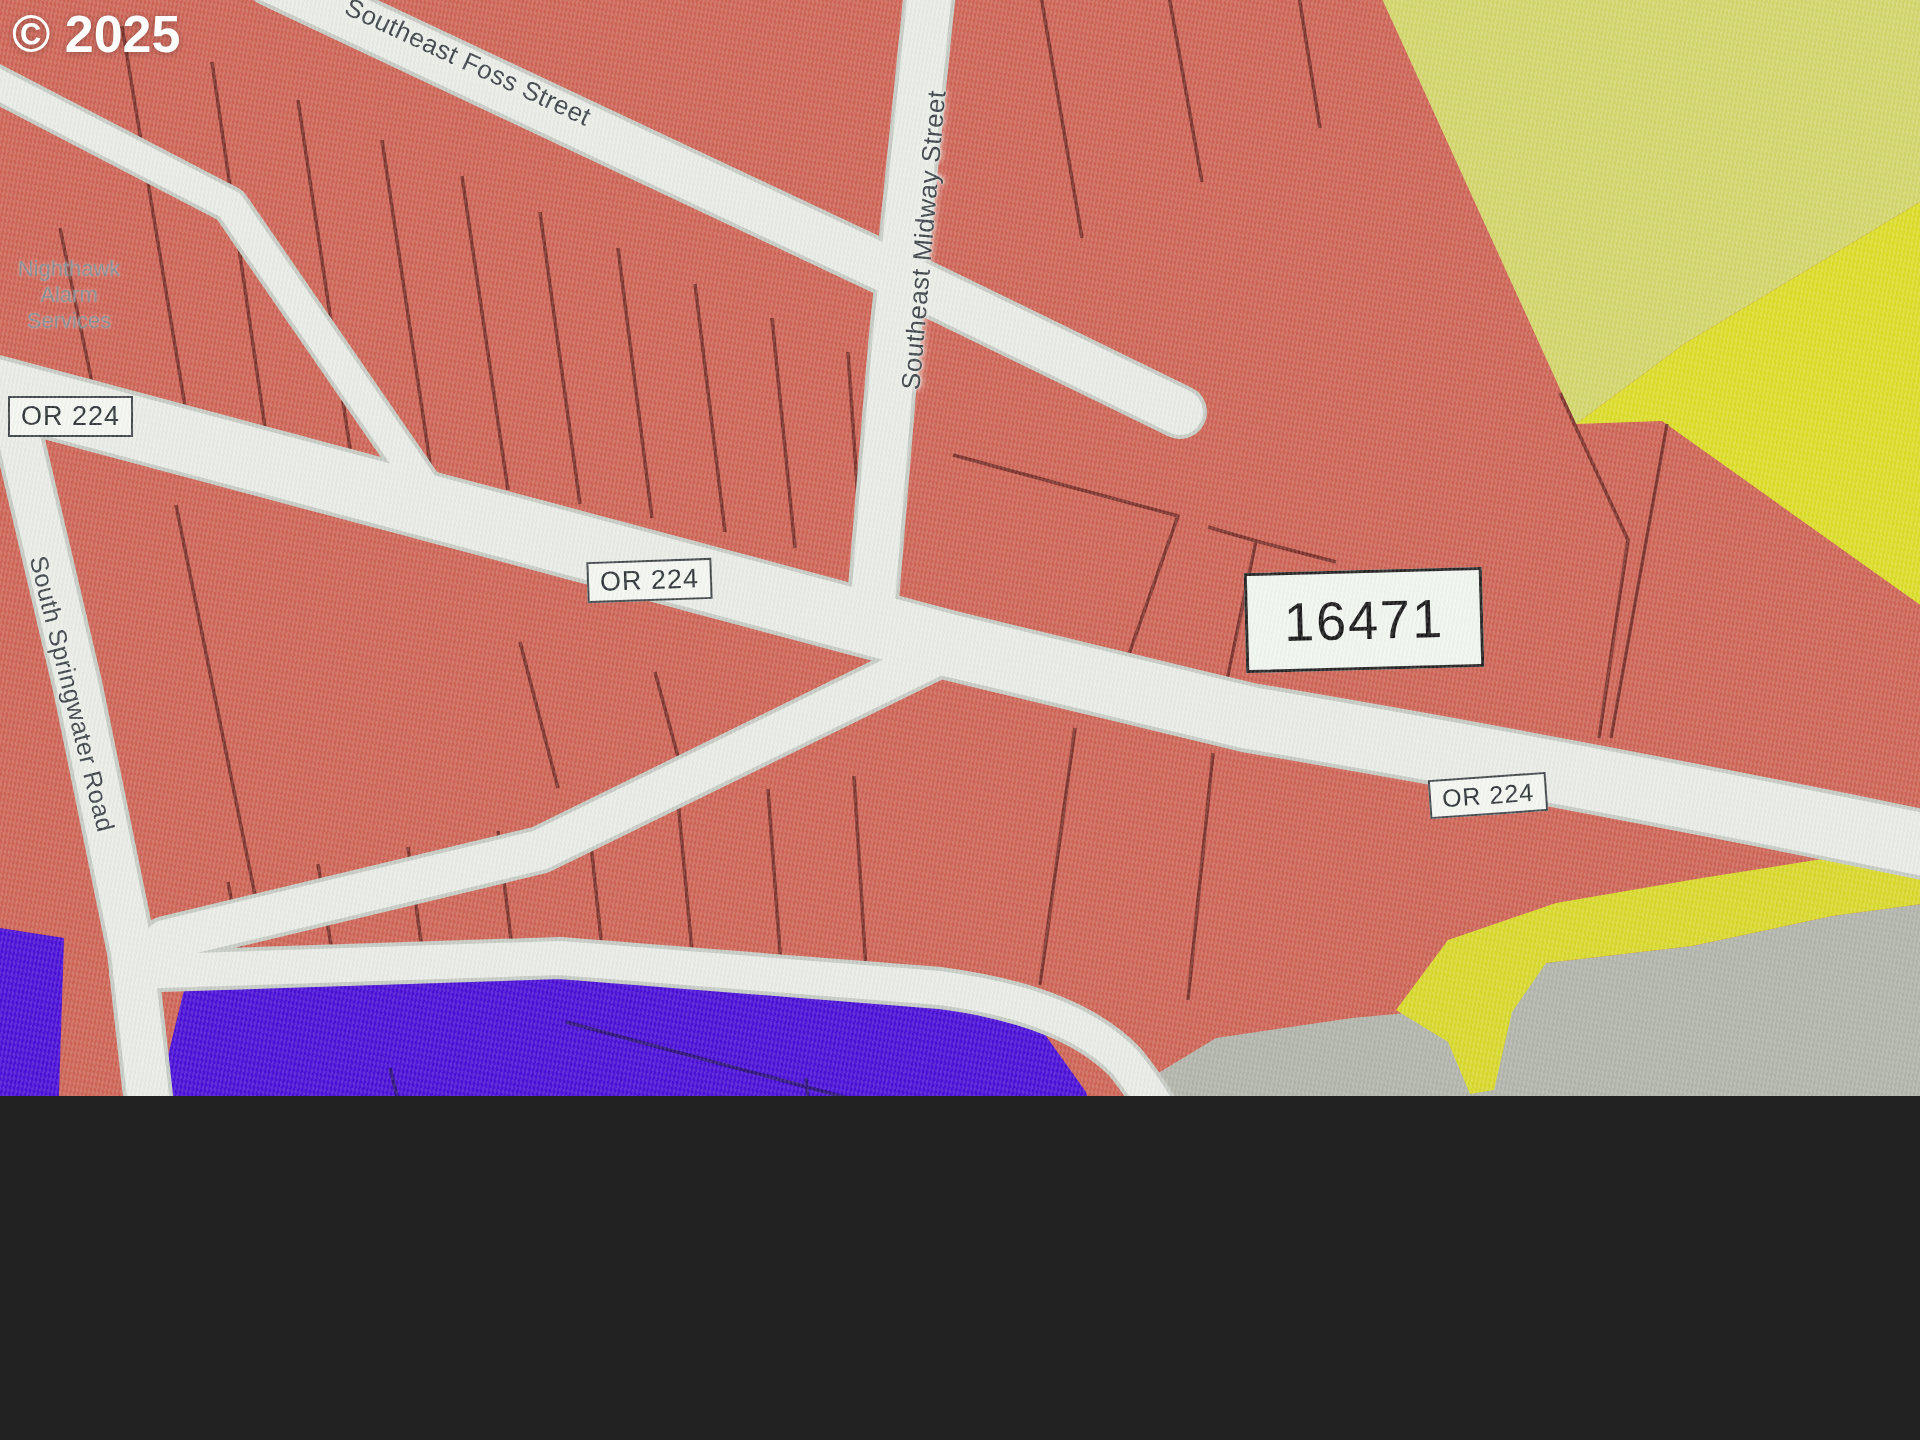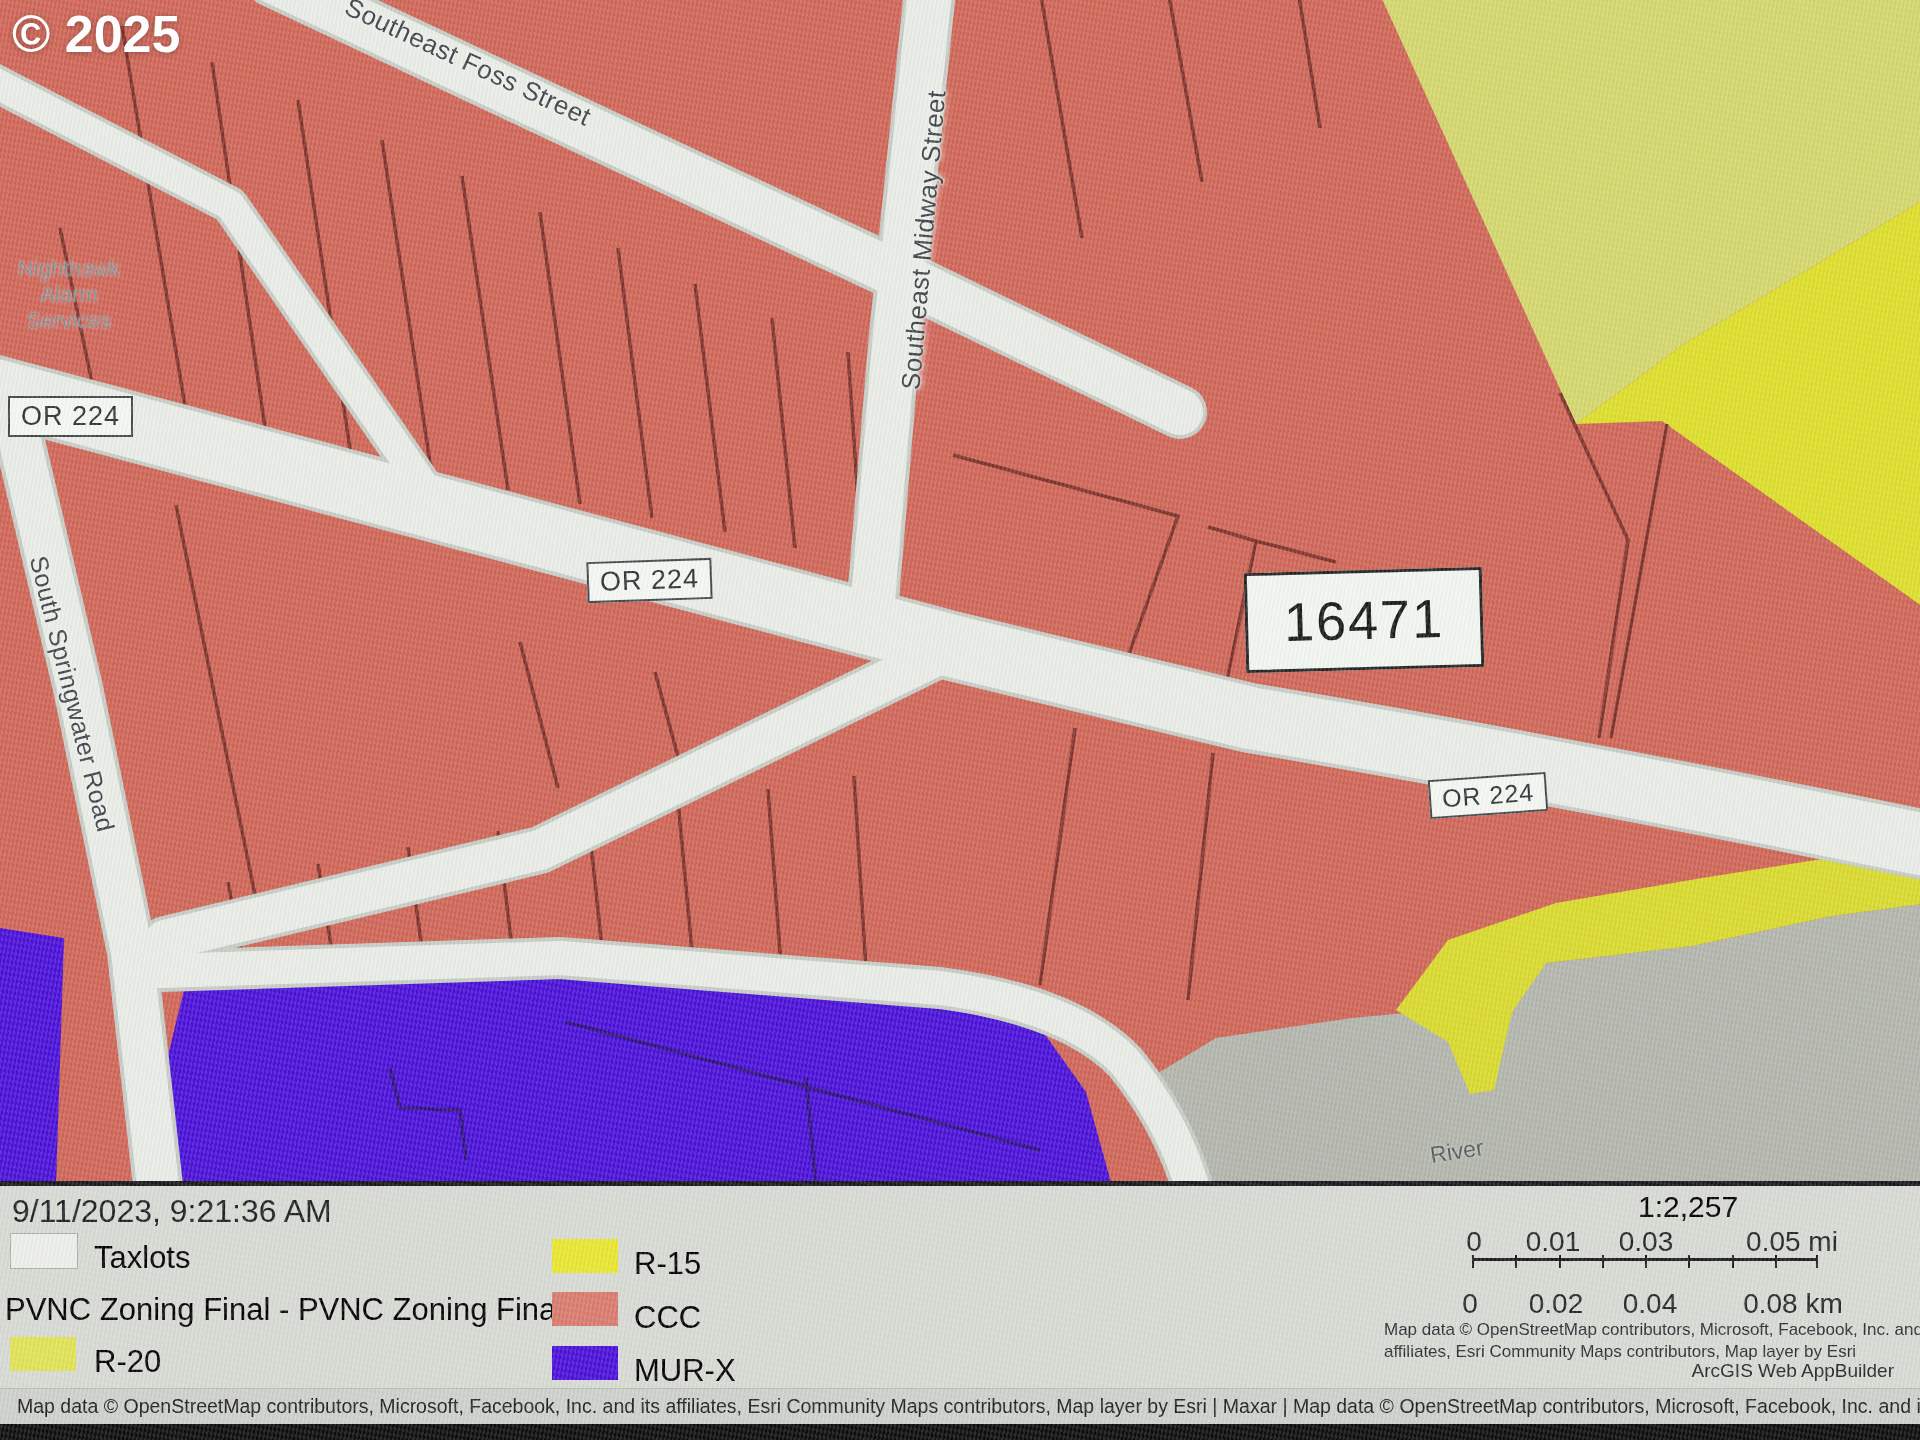--- a/index.html
+++ b/index.html
@@ -1,17 +1,17 @@
 <!DOCTYPE html>
 <html><head>
 <meta charset="utf-8">
 <style>
   html,body{margin:0;padding:0;background:#222;}
   #screen{
-    position:relative;width:1920px;height:1440px;overflow:hidden;
+    position:relative;width:1920px;height:1096px;overflow:hidden;
     background:#ec4899;font-family:"Liberation Sans",sans-serif;
   }
   
   #map-area{
     position:absolute;left:0;top:0;width:1920px;height:1186px;
     background:#cf6557;border-bottom:5px solid #17171c;box-sizing:border-box;overflow:hidden;
   }
   #map-svg{position:absolute;left:0;top:0;}
   .street-label{
     position:absolute;white-space:nowrap;color:#3f454a;font-size:26px;letter-spacing:.5px;

